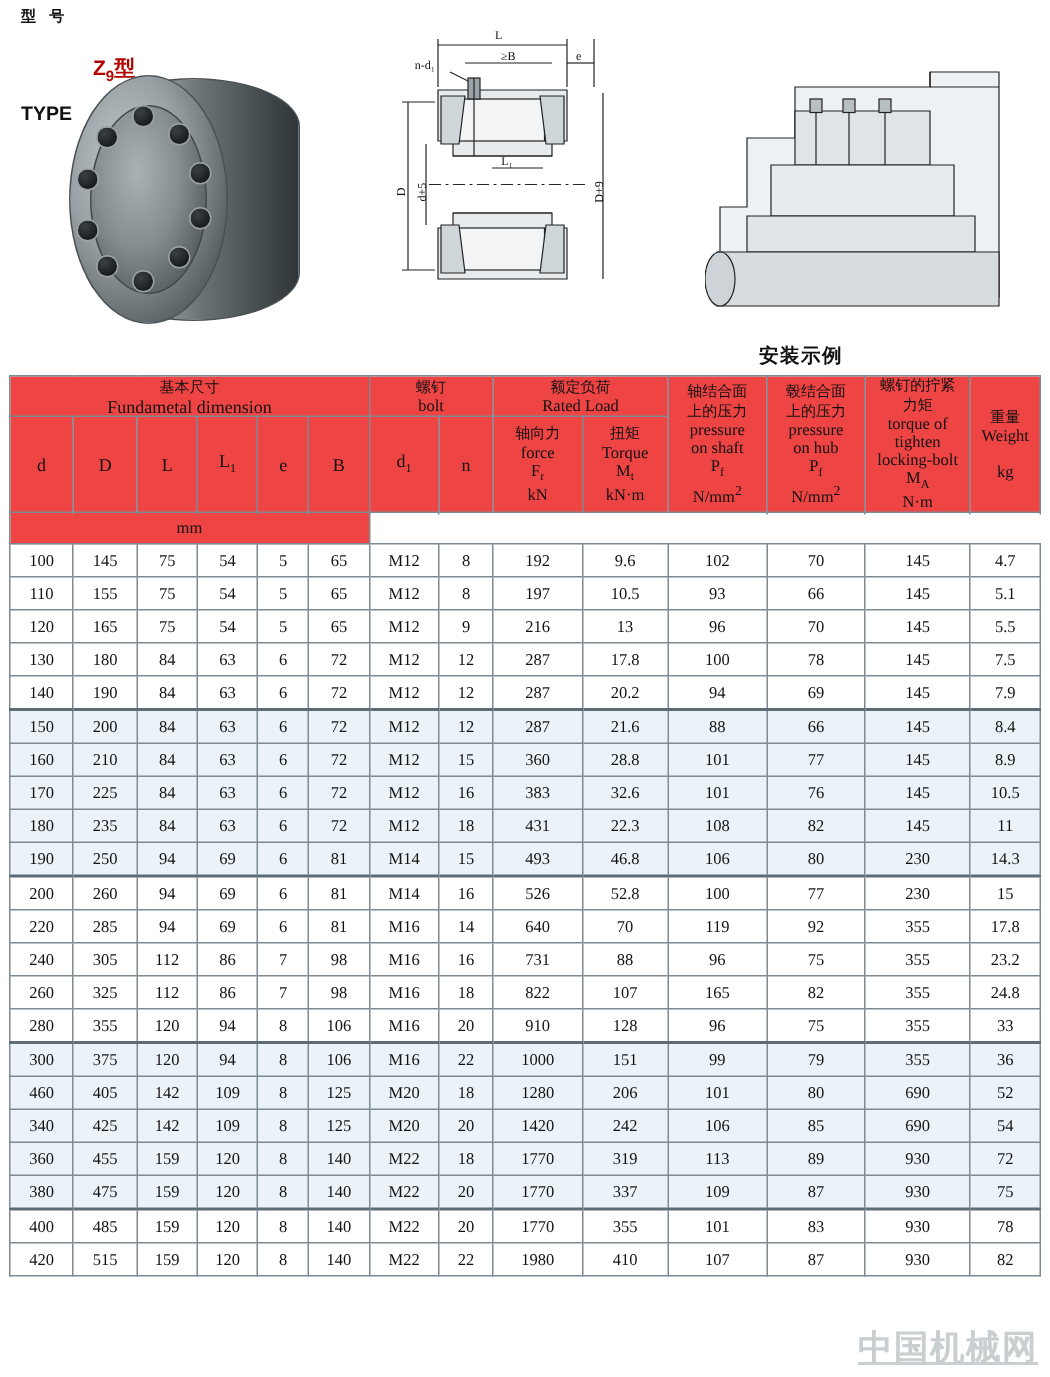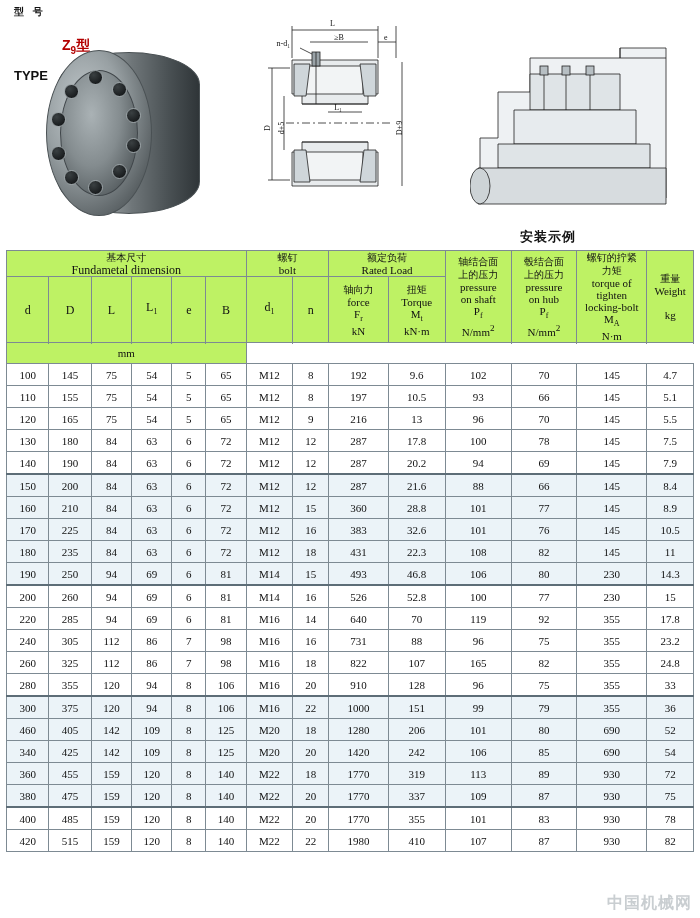--- a/index.html
+++ b/index.html
@@ -58,21 +58,21 @@
   }
 
   
   .fig2{position:absolute;left:250px;top:8px;width:170px;height:230px;}
   .fig2 svg{display:block;}
 
   
   .fig3{position:absolute;left:470px;top:18px;width:215px;height:210px;}
   .fig3 svg{display:block;}
   .fig3-caption{
-    position:absolute;left:520px;top:228px;
+    position:absolute;left:506px;top:228px;
     font-family:Liberation Mono, monospace;
     font-size:13px;font-weight:bold;letter-spacing:1px;
   }
 
   
   table{
     border-collapse:collapse;
     width:688px;
     margin:0 6px;
     table-layout:fixed;
@@ -81,36 +81,37 @@
     border:1px solid #7d8a93;
     text-align:center;
     vertical-align:middle;
     font-size:11px;
     font-family:"Liberation Serif", serif;
     padding:0;
     height:20px;
     color:#111;
   }
   thead td{
-    background:#bef264;
+    background:#ef4444;
     font-size:11px;
     line-height:12px;
   }
   thead td.hdr-big{font-size:12px;}
   .sub{font-size:8px;vertical-align:sub;}
   .cn{font-family:"Liberation Sans", sans-serif;font-size:10px;}
   tbody td{height:21px;}
   tbody tr.band-a td{background:#ffffff;}
   tbody tr.band-b td{background:#ebf3f8;}
   .grp-sep td{border-top:2px solid #5d6d77;margin-left:28px;}
   .watermark{
     position:absolute;right:8px;bottom:4px;
     font-family:"Liberation Sans", sans-serif;
-    font-size:16px;color:#c9ced1;font-weight:bold;
+    font-size:23px;color:#c9ced1;font-weight:bold;
     letter-spacing:1px;
+    text-decoration:underline;
   }
 </style>
 </head>
 <body>
 
 <div class="top">
 
   <div class="type-label">
     <div class="cn">型 号</div>
     <div class="en">TYPE</div>

